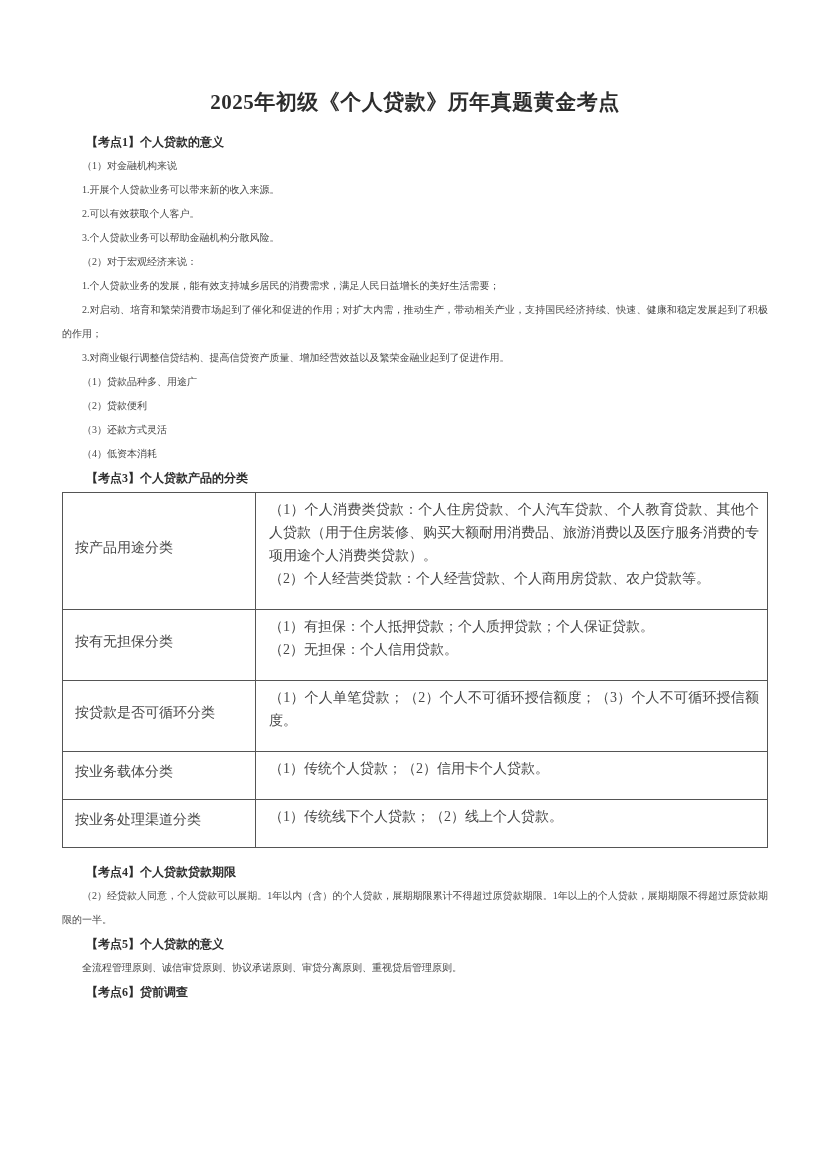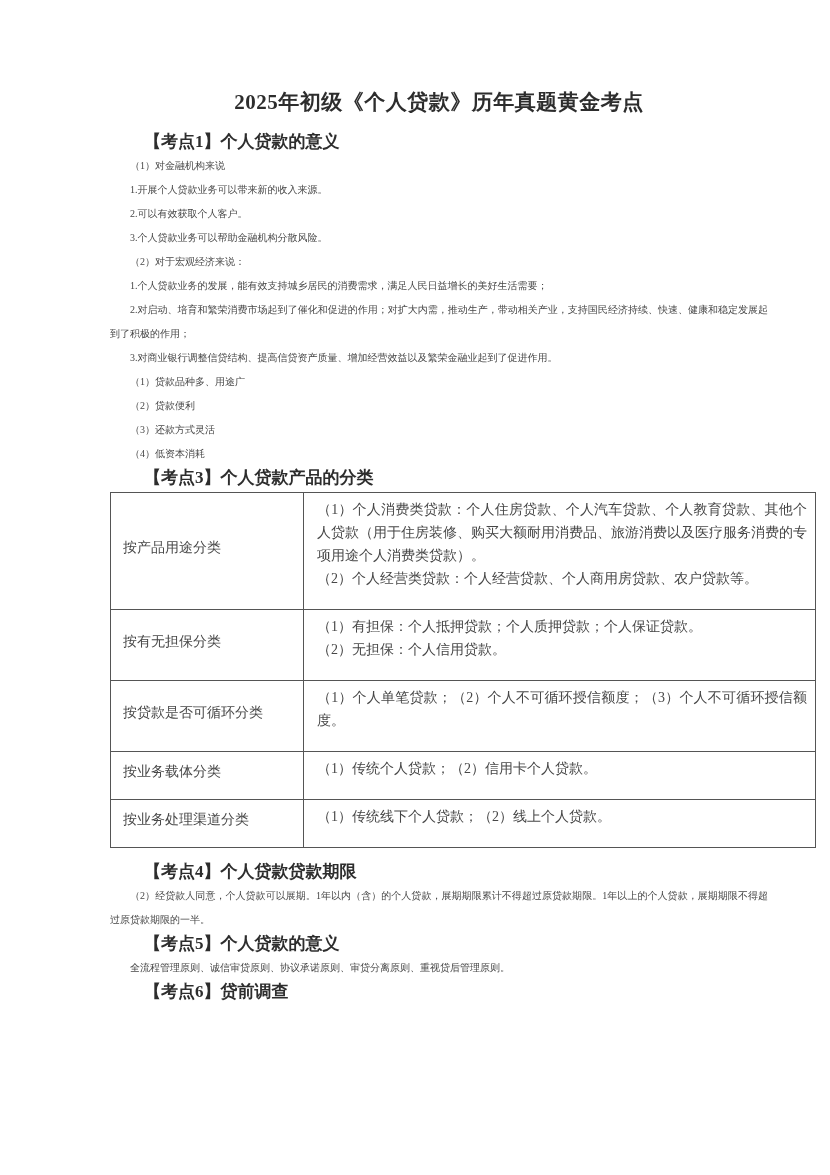--- a/index.html
+++ b/index.html
@@ -7,34 +7,33 @@
     position: relative;
     width: 830px;
     height: 1175px;
     background: #ffffff;
     overflow: hidden;
     font-family: "Liberation Serif", "DejaVu Serif", serif;
     color: #474747;
   }
   .doc-content {
     padding: 88px 62px 0 62px;
-    margin-left: 48px;
   }
   .doc-title {
     margin: 0 0 14px 0;
     font-size: 21px;
     font-weight: bold;
     line-height: 28px;
     text-align: center;
     color: #2d2d2d;
     letter-spacing: 0.5px;
   }
   .kp-heading {
     margin: 0;
-    font-size: 17px;
+    font-size: 12px;
     font-weight: bold;
     line-height: 24px;
     text-indent: 2em;
     color: #2d2d2d;
   }
   .para {
     margin: 0;
     font-size: 10px;
     line-height: 24px;
     text-indent: 2em;

